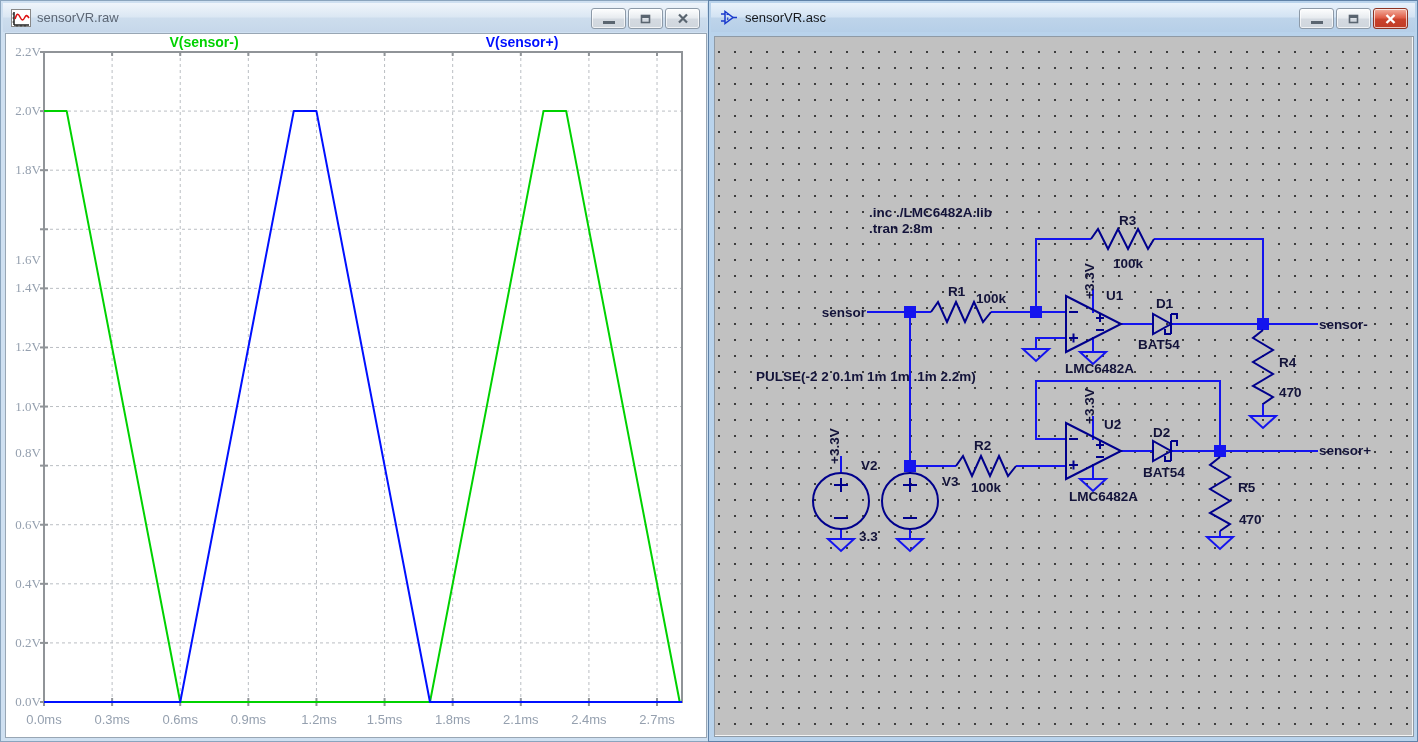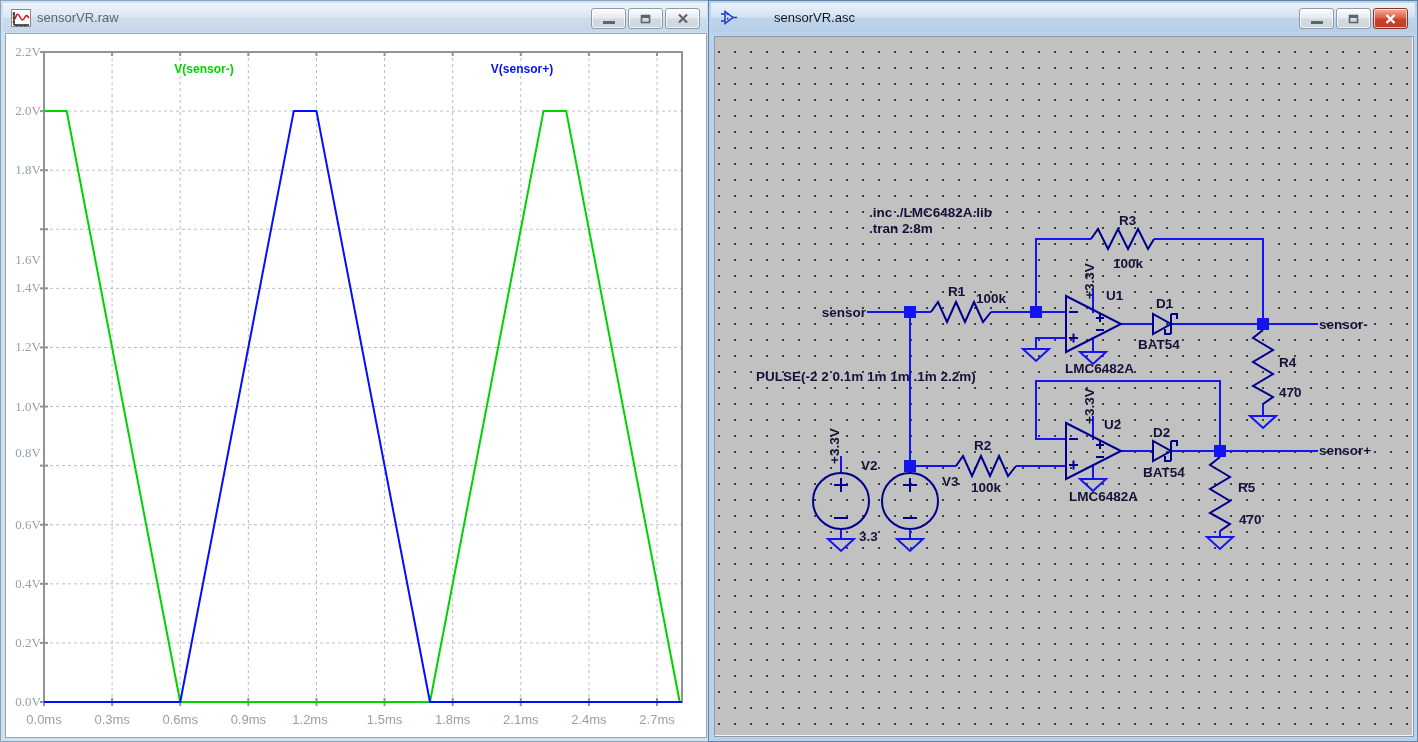--- a/index.html
+++ b/index.html
@@ -8,43 +8,43 @@
   .stage { position:relative; width:1418px; height:742px; }
 
   
   .win { position:absolute; top:0; height:742px; width:710px;
          border:1px solid #6f8fb0; }
   .win.inactive { background:#cfe0f1; border-color:#8aa4bd; }
   .win.active   { background:#b9d3ec; border-color:#5f82a8; }
   .titlebar { position:absolute; left:2px; right:2px; top:2px; height:29px;
               display:flex; align-items:center; }
   .inactive .titlebar { background:linear-gradient(#f0f5fb,#dbe7f3 48%,#cddded 52%,#c6d7ea); }
-  .active   .titlebar { background:linear-gradient(#e9f2fb,#d3e3f3 48%,#bed4ea 52%,#b6cfe8);gap:29px; }
+  .active   .titlebar { background:linear-gradient(#e9f2fb,#d3e3f3 48%,#bed4ea 52%,#b6cfe8); }
   .title-icon { width:20px; height:18px; margin:0 6px 0 8px; flex:0 0 auto; }
   .title-text { font-size:13px; color:#4f5а66; }
   .inactive .title-text { color:#5c6674; }
   .active   .title-text { color:#16181c; }
   .btn-group { position:absolute; right:7px; top:5px; display:flex; gap:2px; }
   .win-btn { width:35px; height:21px; border:1px solid #8d9aa8; border-radius:3px;
              background:linear-gradient(#fdfefe,#e8ecf0 45%,#d4dae1 55%,#cfd6dd);
              display:flex; align-items:center; justify-content:center;
              box-shadow:inset 0 0 0 1px rgba(255,255,255,.7); }
   .win-btn.close-active { background:linear-gradient(#f3b0a0,#e0604a 45%,#c9422c 55%,#c03c26);
                           border-color:#8e3322; }
   .glyph-min { width:12px; height:3px; background:#5a6570; margin-top:8px; }
 
   
   .plot-client { position:absolute; left:4px; top:32px; width:702px; height:705px;
                  background:#ffffff; border:1px solid #98a6b4; }
   #plot-svg { position:absolute; left:0; top:0; }
   #plot-labels span { position:absolute; font-size:13px; color:#95a0af; white-space:nowrap; }
   #plot-labels .ylab { left:0; width:35px; text-align:right;font-family:Liberation Serif, serif; }
   #plot-labels .xlab { width:50px; text-align:center; }
-  .legend-item { position:absolute; top:0; height:16px; font-size:12px; font-weight:bold;
-                 transform:translateX(-50%); white-space:nowrap;margin-top:28px; }
+  .legend-item { position:absolute; top:0; height:16px; font-size:14px; font-weight:bold;
+                 transform:translateX(-50%); white-space:nowrap; }
 
   
   .schem-client { position:absolute; left:5px; top:35px; width:700px; height:701px;
                   background:#c1c1c1; border:1px solid #8f9aa5;
                   box-shadow:inset -1px -1px 0 #f4f4f4;
                   background-image:radial-gradient(#3e3e3e 1px, transparent 1.4px);
                   background-size:16px 16px; background-position:12px 7px; }
   #schem-svg { position:absolute; left:0; top:0; }
   #schem-svg text { font-family:"Liberation Sans", sans-serif; font-size:13.5px;
                     font-weight:bold; fill:#13133a; }
@@ -140,21 +140,21 @@
           <line x1="34" y1="77.09090909090912" x2="42" y2="77.09090909090912" stroke="#909498" stroke-width="2"></line>
           <line x1="34" y1="18" x2="42" y2="18" stroke="#909498" stroke-width="2"></line>
           <polyline points="38,77.09090909090912 60.704626334519574,77.09090909090912 174.22775800711742,668 423.9786476868327,668 537.5017793594307,77.09090909090912 560.2064056939502,77.09090909090912 673.729537366548,668" fill="none" stroke="#00d200" stroke-width="2" stroke-linejoin="round"></polyline>
           <polyline points="38,668 174.22775800711742,668 287.7508896797153,77.09090909090912 310.45551601423483,77.09090909090912 423.9786476868327,668 676,668" fill="none" stroke="#0010ff" stroke-width="2" stroke-linejoin="round"></polyline>
         </svg>
       <div id="plot-labels">
           <span class="xlab" style="left: 13px; top: 678px;">0.0ms</span>
           <span class="xlab" style="left: 81.1139px; top: 678px;">0.3ms</span>
           <span class="xlab" style="left: 149.228px; top: 678px;">0.6ms</span>
           <span class="xlab" style="left: 217.342px; top: 678px;">0.9ms</span>
-          <span class="xlab" style="left: 279px; top: 678px;">1.2ms</span>
+          <span class="xlab" style="left: 288px; top: 678px;">1.2ms</span>
           <span class="xlab" style="left: 353.569px; top: 678px;">1.5ms</span>
           <span class="xlab" style="left: 421.683px; top: 678px;">1.8ms</span>
           <span class="xlab" style="left: 489.797px; top: 678px;">2.1ms</span>
           <span class="xlab" style="left: 557.911px; top: 678px;">2.4ms</span>
           <span class="xlab" style="left: 626.025px; top: 678px;">2.7ms</span>
           <span class="ylab" style="top: 660px;">0.0V</span>
           <span class="ylab" style="top: 600.909px;">0.2V</span>
           <span class="ylab" style="top: 541.818px; padding-left: 7px;">0.4V</span>
           <span class="ylab" style="top: 482.727px;">0.6V</span>
           <span class="ylab" style="top: 411px;">0.8V</span>

